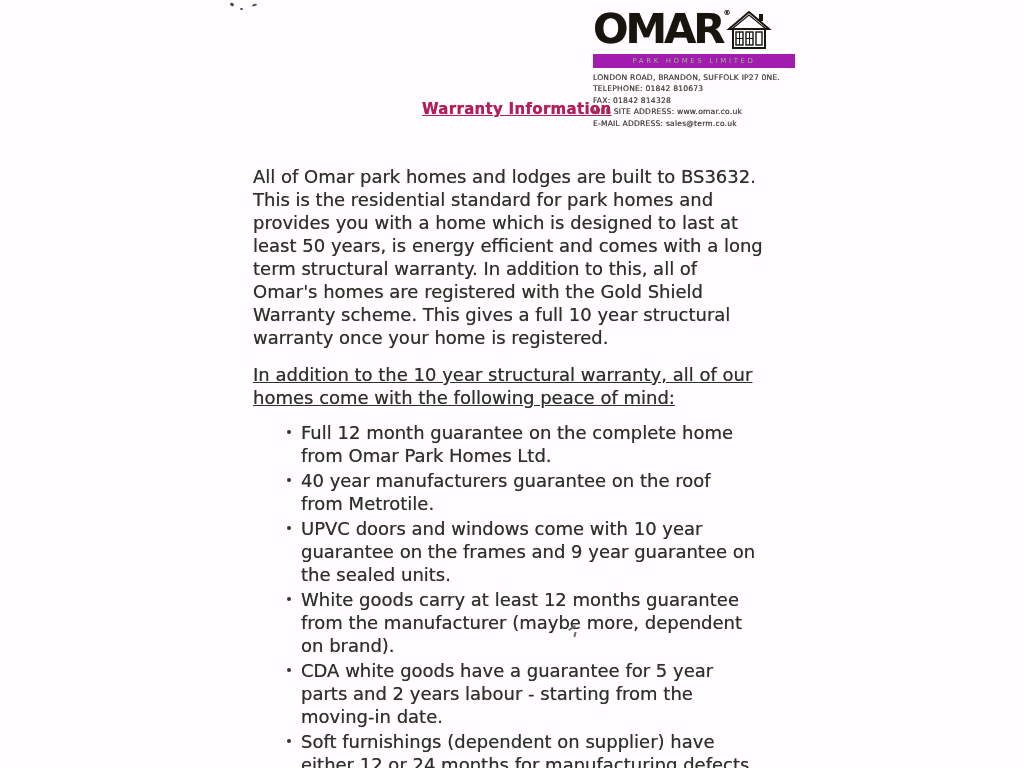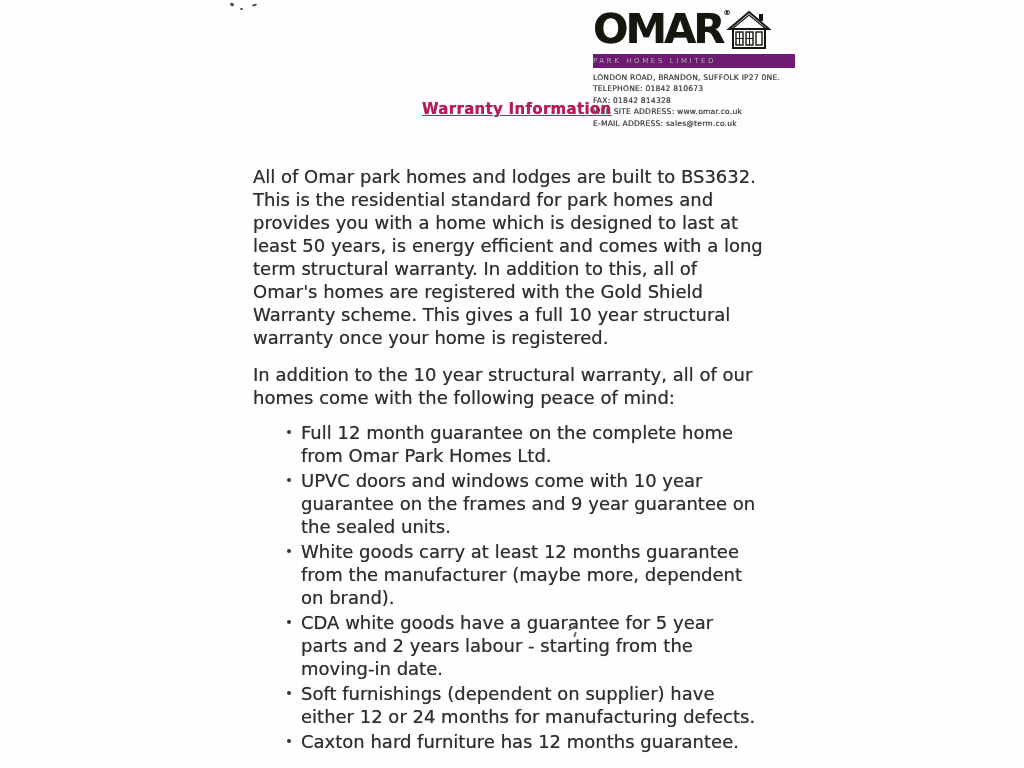--- a/index.html
+++ b/index.html
@@ -33,22 +33,22 @@
   .logo-row { display:flex; align-items:flex-start; }
   .logo-text {
     font-weight:bold; font-size:41px; line-height:0.82;
     letter-spacing:-3px; color:#16160f;
     transform:scaleX(1.02); transform-origin:left top;
     text-shadow:0.6px 0 0 #16160f, -0.3px 0 0 #16160f;
   }
   .logo-reg { font-size:7px; font-weight:bold; vertical-align:top; position:relative; top:-2px; left:1px; }
   .house-icon { margin-left:2px; margin-top:-4px; }
   .logo-bar {
-    margin-top:3px; background:#701a75; height:14px;
-    display:flex; align-items:center; justify-content:flex-start;
+    margin-top:3px; background:#a21caf; height:14px;
+    display:flex; align-items:center; justify-content:center;
   }
   .logo-bar span {
     font-size:7px; letter-spacing:2.6px; color:rgba(205,205,192,0.8);
     white-space:nowrap; overflow:hidden;
   }
   .address { margin-top:4px; }
   .address div {
     font-size:7.6px; line-height:11.4px; color:#45453e; letter-spacing:0.2px;
     white-space:nowrap;
   }
@@ -56,21 +56,21 @@
   
   .doc-title {
     position:absolute; left:200px; top:100px;
     font-size:15px; font-weight:bold; color:#be185d;
     text-decoration:underline; letter-spacing:0.3px;
   }
 
   
   .body-text { position:absolute; left:31px; top:165px; width:512px; font-size:18px; line-height:23px; }
   .body-text p { margin:0; }
-  .body-text p.p2 { margin-top:14px; }
+  .body-text p.p2 { margin-top:14px;text-decoration:underline; }
   .bullets { margin:12px 0 16px 0; padding:0 0 0 34px; width:505px; list-style:none; }
   .bullets li { position:relative; padding-left:14px; margin-bottom:2px; }
   .bullets li::before {
     content:""; position:absolute; left:0; top:9px;
     width:4px; height:4px; border-radius:50%; background:#34342e;
   }
 
   
   .smudge { position:absolute; left:344px; top:625px; width:14px; height:14px; }
   .smudge i { position:absolute; display:block; background:#6b6e66; }
@@ -118,20 +118,21 @@
       </div>
     </div>
 
     <div class="doc-title">Warranty Information</div>
 
     <div class="body-text">
       <p class="p1">All of Omar park homes and lodges are built to BS3632. This is the residential standard for park homes and provides you with a home which is designed to last at least 50 years, is energy efficient and comes with a long term structural warranty. In addition to this, all of Omar's homes are registered with the Gold Shield Warranty scheme. This gives a full 10 year structural warranty once your home is registered.</p>
       <p class="p2">In addition to the 10 year structural warranty, all of our homes come with the following peace of mind:</p>
       <ul class="bullets">
         <li>Full 12 month guarantee on the complete home from Omar Park Homes Ltd.</li>
+        <li>40 year manufacturers guarantee on the roof from Metrotile.</li>
         <li>UPVC doors and windows come with 10 year guarantee on the frames and 9 year guarantee on the sealed units.</li>
         <li>White goods carry at least 12 months guarantee from the manufacturer (maybe more, dependent on brand).</li>
         <li>CDA white goods have a guarantee for 5 year parts and 2 years labour - starting from the moving-in date.</li>
         <li>Soft furnishings (dependent on supplier) have either 12 or 24 months for manufacturing defects.</li>
         <li>Caxton hard furniture has 12 months guarantee.</li>
       </ul>
     </div>
 
     <div class="smudge">
         <i class="a"></i>

